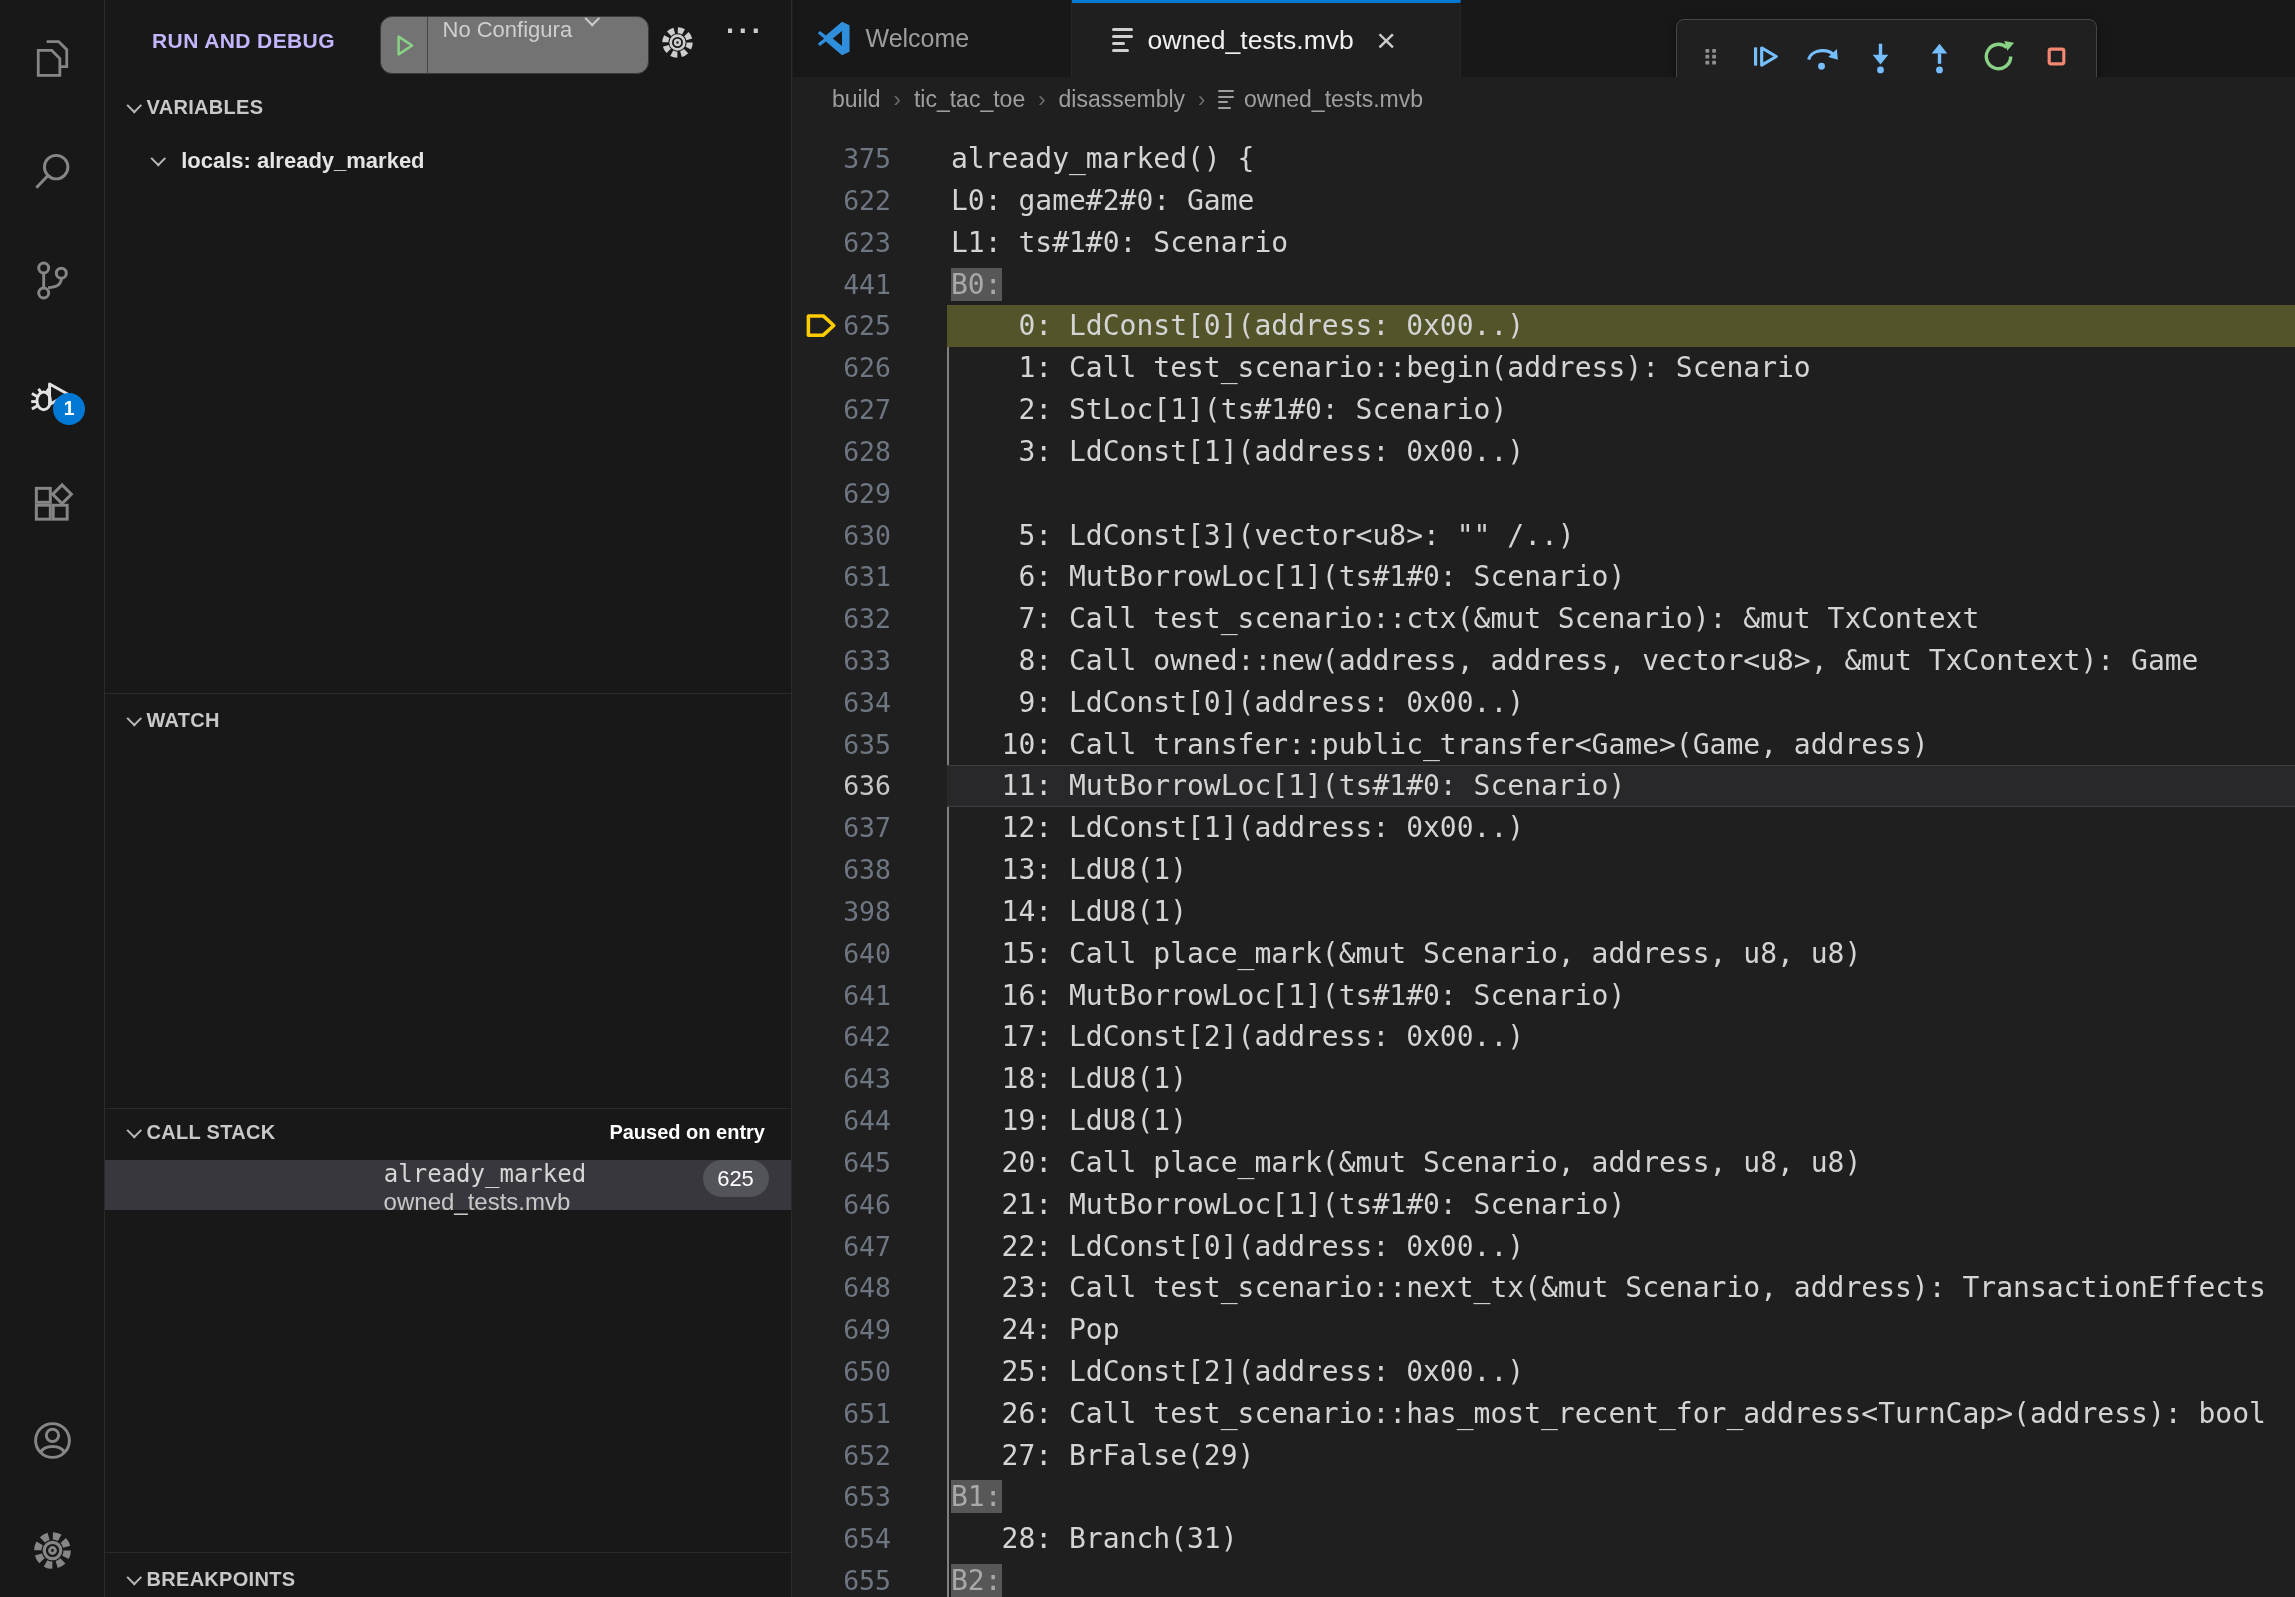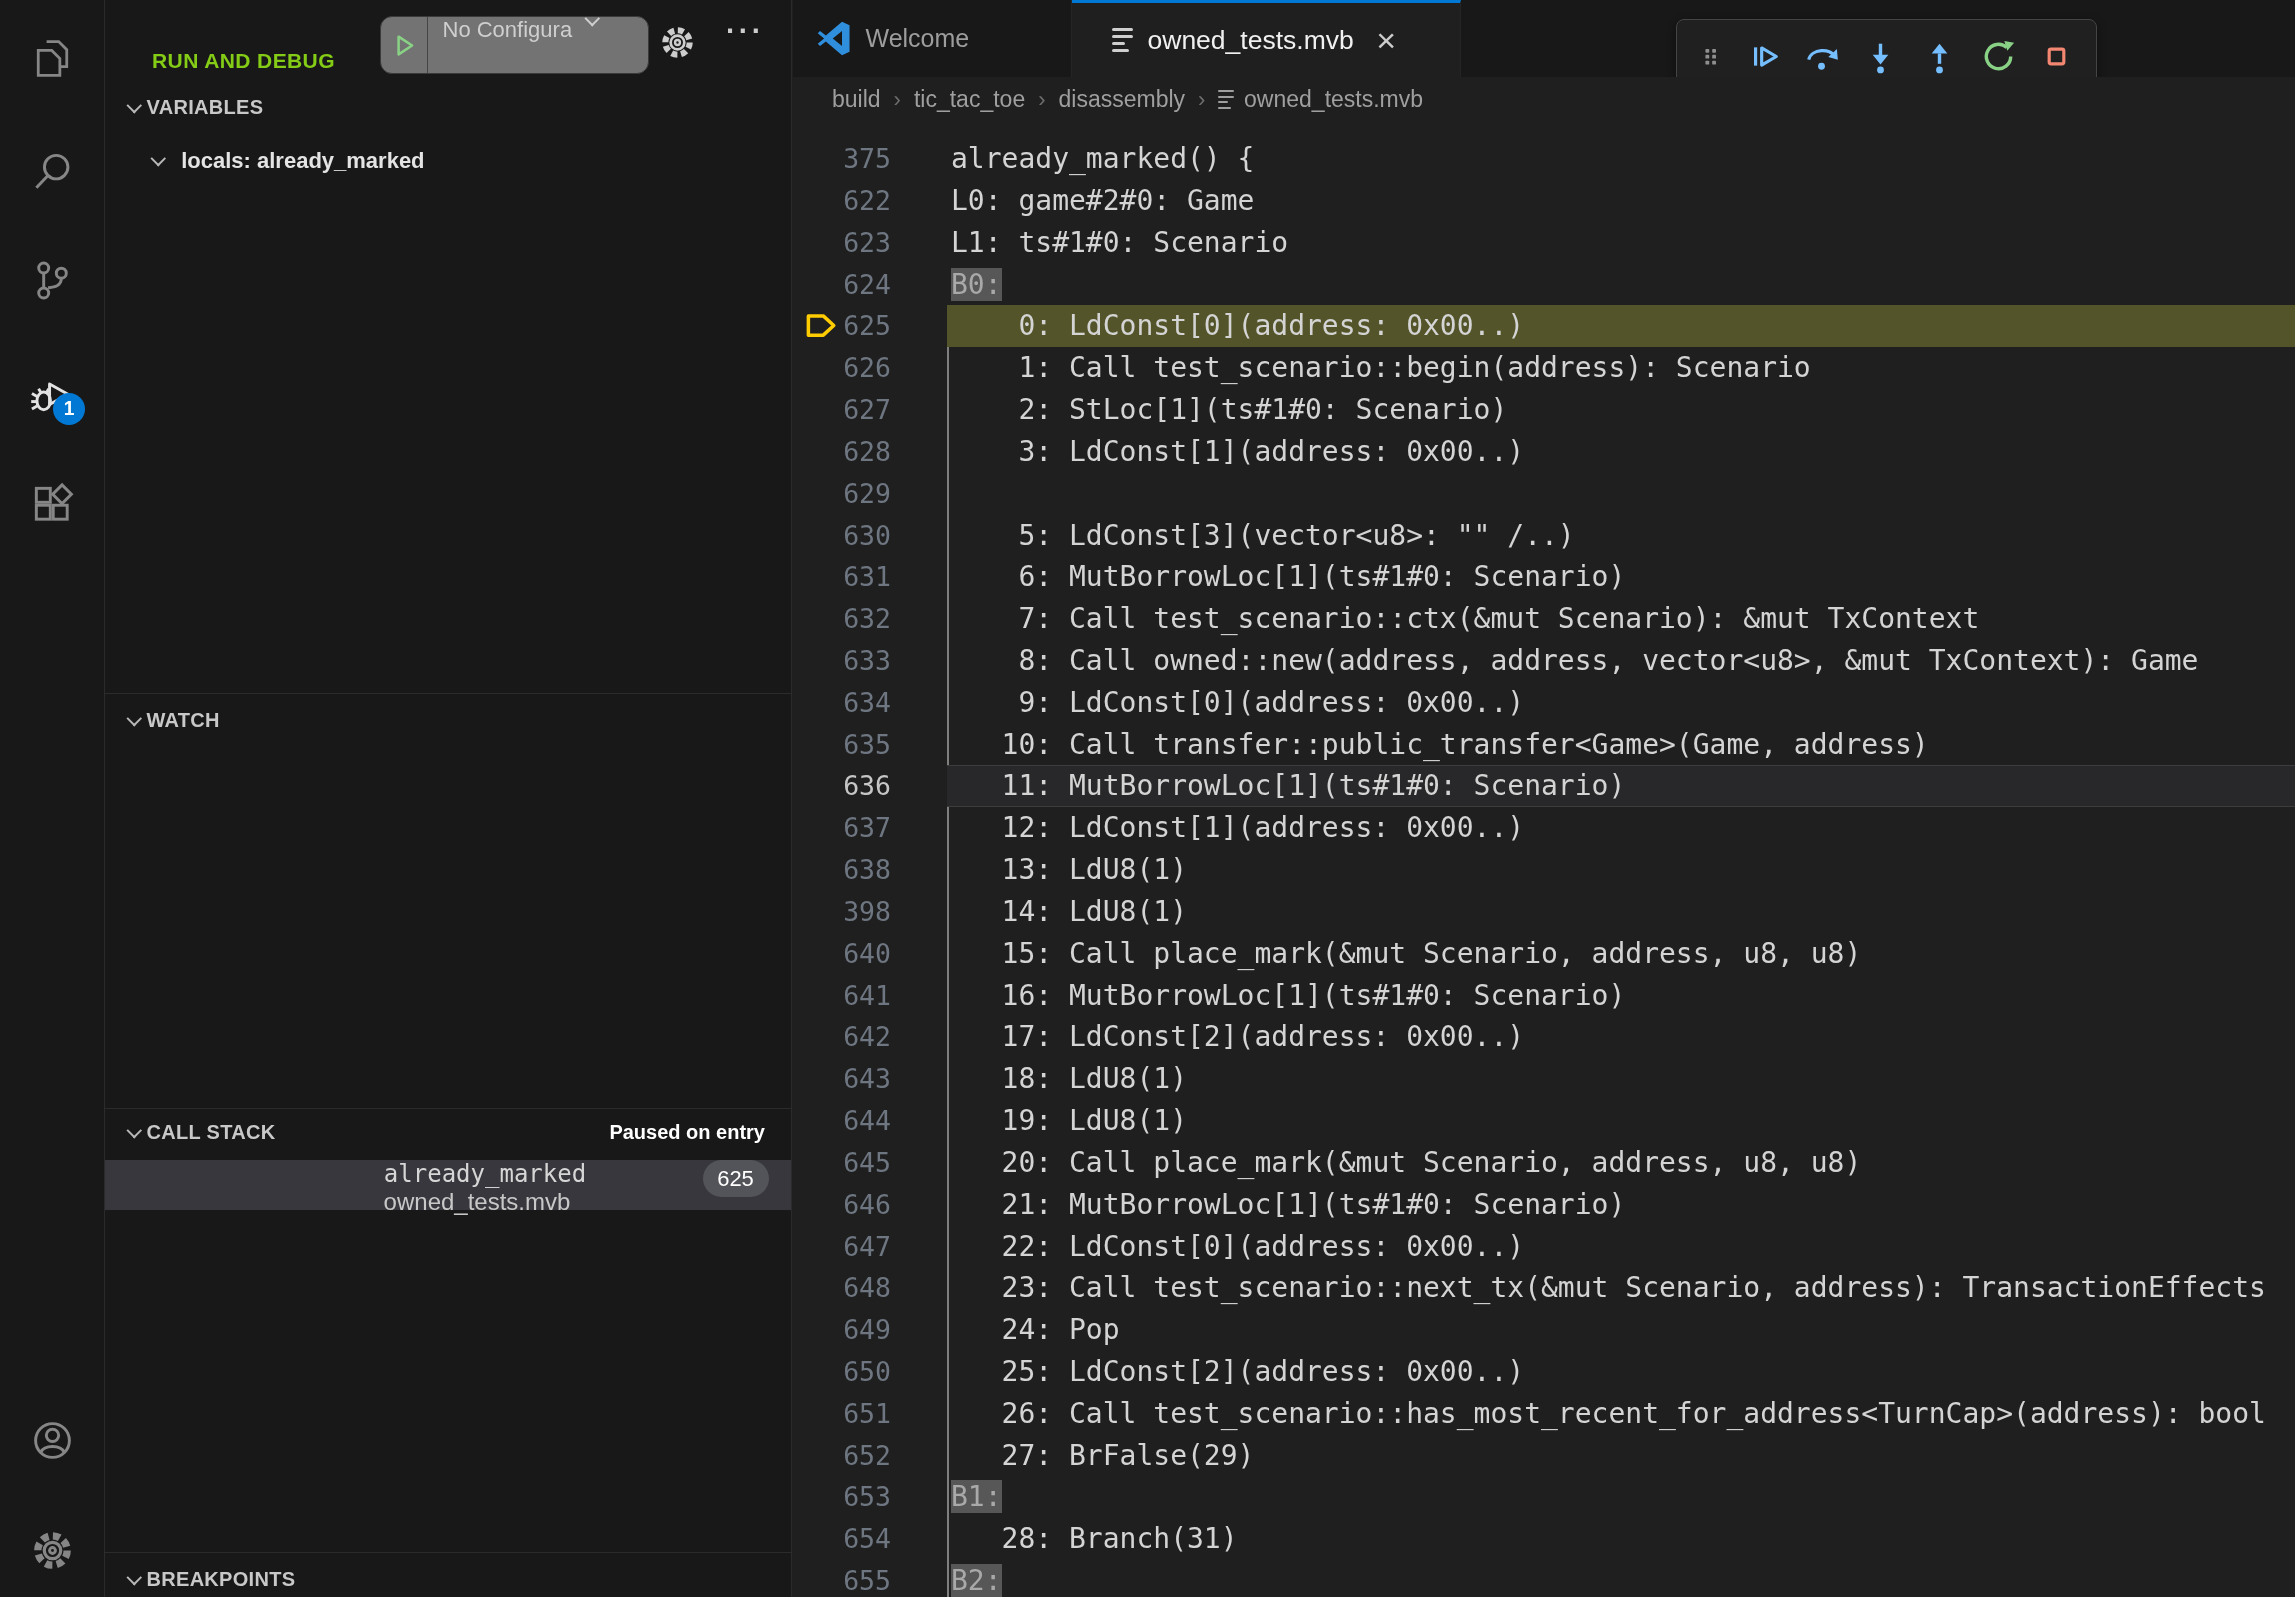--- a/index.html
+++ b/index.html
@@ -12,21 +12,21 @@
   .ab-icon { position:absolute; left:29px; width:47px; height:47px; cursor:pointer; }
   .ab-icon svg { width:100%; height:100%; }
   .ab-badge { position:absolute; left:53px; top:393px; width:32px; height:32px;
               border-radius:50%; background:#0078d4; color:#fff; font-size:19.3px;
               font-weight:bold; display:flex; align-items:center; justify-content:center; }
 
   
   #sidebar { position:absolute; left:105px; top:0; width:687px; height:1597px;
              background:#181818; border-right:0.8px solid #2b2b2b; }
   .side-title { position:absolute; left:47px; top:29px; font-size:21px; font-weight:600;
-                letter-spacing:0.4px; color:#84cc16; white-space:nowrap;margin-top:20px; }
+                letter-spacing:0.4px; color:#c4b5fd; white-space:nowrap; }
   .chev { display:inline-block; width:10.5px; height:10.5px;
           border-right:2px solid #b8b8b8; border-bottom:2px solid #b8b8b8;
           transform:rotate(45deg); }
   .sec-head { position:absolute; left:0; width:100%; height:45px; display:flex;
               align-items:center; cursor:pointer; }
   .sec-head .chev { margin-left:24px; margin-top:-4.8px; }
   .sec-label { margin-left:7px; font-size:20px; font-weight:bold; letter-spacing:0.3px;
                color:#c8c8c8; }
   .sec-divider { position:absolute; left:0; width:100%; border-top:0.8px solid #2b2b2b; }
 
@@ -328,21 +328,21 @@
         </div>
         <div class="row" style="top: 58px;">
           <span class="ln">622</span>
           <span class="ctext">L0: game#2#0: Game</span>
         </div>
         <div class="row" style="top: 100px;">
           <span class="ln">623</span>
           <span class="ctext">L1: ts#1#0: Scenario</span>
         </div>
         <div class="row" style="top: 142px;">
-          <span class="ln">624</span>
+          <span class="ln">441</span>
           <span class="ctext"><span class="chip">B0:</span></span>
         </div>
         <div class="row stopped" style="top: 183px;">
           <span class="ln">625</span>
           <span class="ctext">    0: LdConst[0](address: 0x00..)</span>
           <svg viewBox="0 0 40 40" fill="none" stroke="#ffcc00" stroke-width="4" stroke-linejoin="round" id="stop-arrow" style="top: 3.2px;">
     <polygon points="5,9 22,9 34,20 22,31 5,31"></polygon>
   </svg>
         </div>
         <div class="row" style="top: 225px;">

